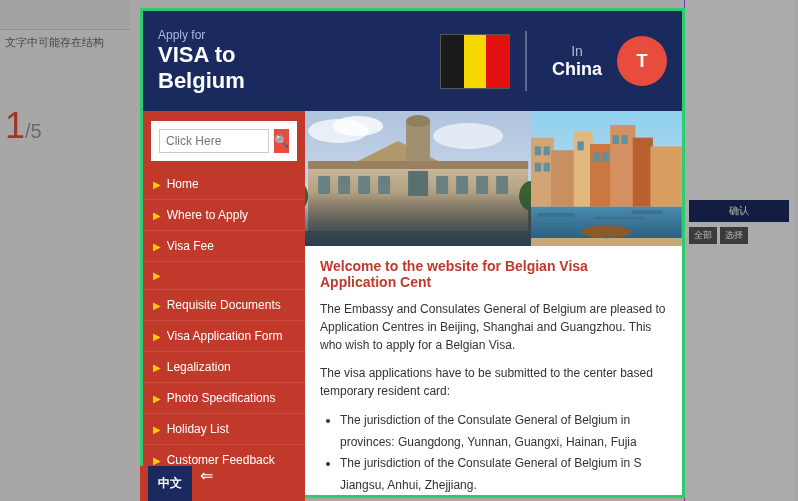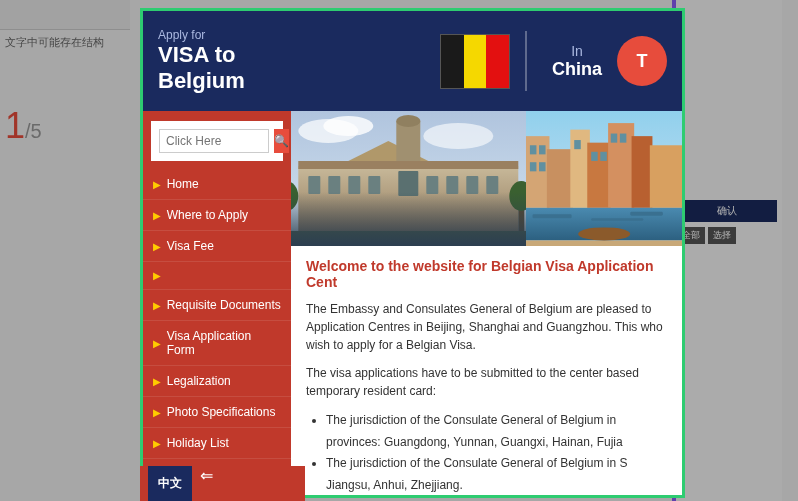--- a/index.html
+++ b/index.html
@@ -45,25 +45,25 @@
       top: 100px;
       left: 0;
       font-size: 36px;
       color: #e74c3c;
       padding: 5px;
     }
 
     .bg-right-panel {
       position: absolute;
       top: 0;
-      right: 16px;
+      right: 4px;
       width: 110px;
       height: 501px;
       background: #f5f5f5;
-      border-left: 4px solid #8b5cf6;
+      border-left: 1px solid #8b5cf6;
     }
 
     
     .modal-overlay {
       position: absolute;
       top: 0; left: 0;
       width: 798px;
       height: 501px;
       background: rgba(0,0,0,0.3);
     }
@@ -155,21 +155,21 @@
     }
 
     
     .modal-content {
       display: flex;
       height: calc(100% - 100px);
     }
 
     
     .sidebar {
-      width: 148px;
+      width: 162px;
       background: #c0392b;
       flex-shrink: 0;
       overflow-y: auto;
       padding-top: 5px;
     }
 
     
     .search-bar {
       background: #fff;
       padding: 8px;

